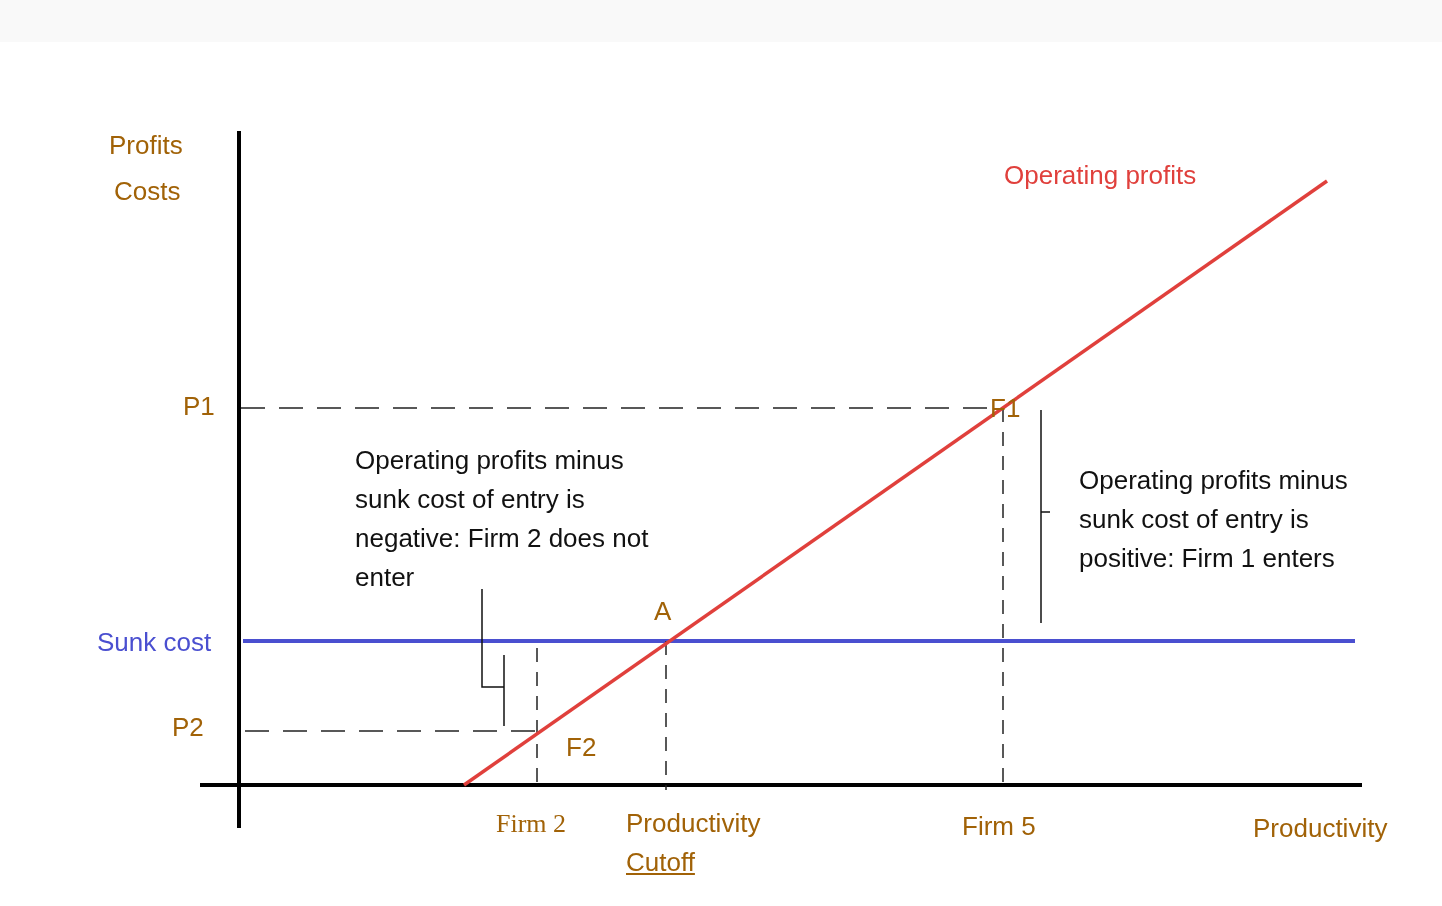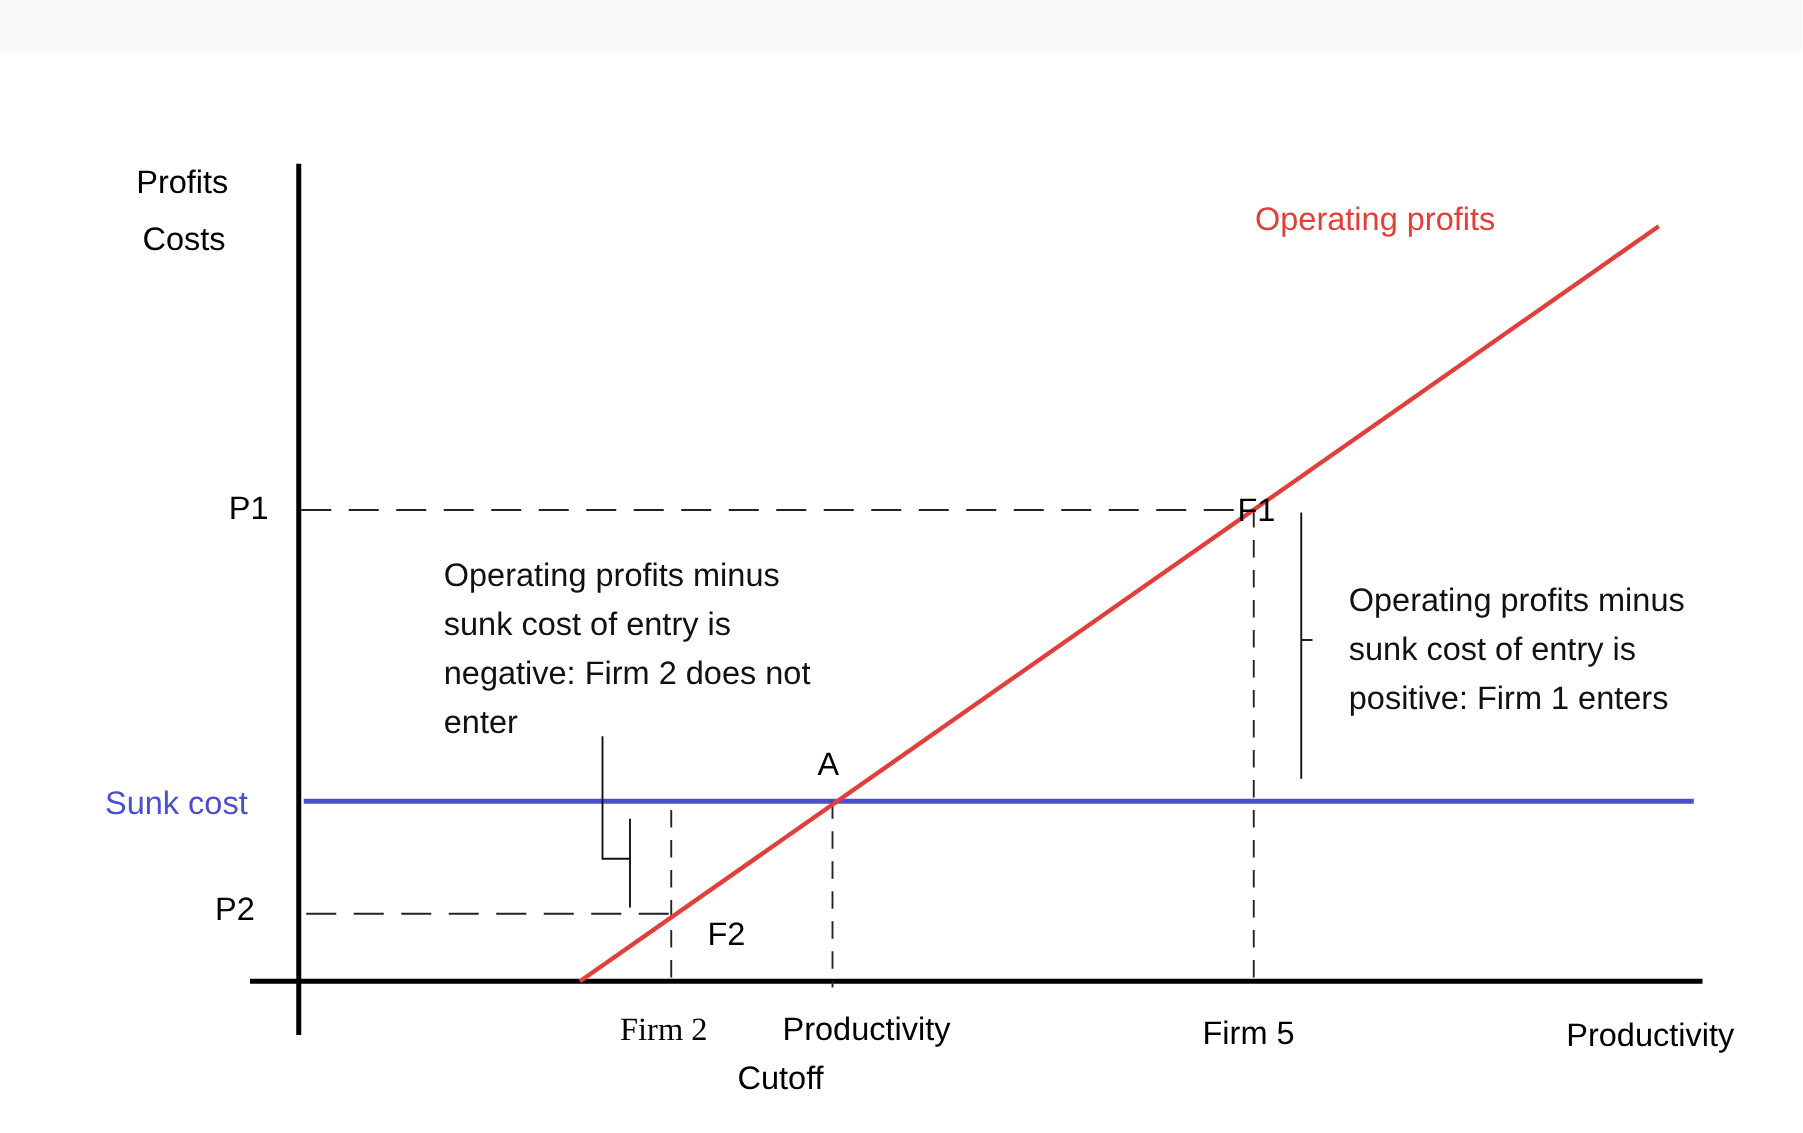--- a/index.html
+++ b/index.html
@@ -2,21 +2,21 @@
 <html><head>
 <meta charset="utf-8">
 <style>
   html, body { margin: 0; padding: 0; }
   body {
     width: 1442px; height: 906px; overflow: hidden; background: #ffffff;
     font-family: "Liberation Sans", "DejaVu Sans", sans-serif; position: relative;
   }
   .topbar { position: absolute; left: 0; top: 0; width: 1442px; height: 42px; background: #f9f9f9; }
   svg.fig { position: absolute; left: 0; top: 0; }
-  .lbl { position: absolute; font-size: 26px; color: #000000; line-height: 39px; white-space: nowrap; }
+  .lbl { position: absolute; font-size: 26px; color: #a16207; line-height: 39px; white-space: nowrap; }
   .para { position: absolute; font-size: 26px; color: #111; line-height: 39px; white-space: pre-line; }
   .red { color: #e0403c; }
   .blue { color: #4a4fd0; }
 </style>
 </head>
 <body>
 
 <div class="topbar"></div>
 
 <svg class="fig" width="1442" height="906">
@@ -40,34 +40,34 @@
   <line x1="504" y1="655" x2="504" y2="726" stroke="#111" stroke-width="1.5"></line>
 
   <line x1="1041" y1="410" x2="1041" y2="623" stroke="#111" stroke-width="1.5"></line>
   <line x1="1041" y1="512" x2="1050" y2="512" stroke="#111" stroke-width="1.5"></line>
 </svg>
 
 <div class="lbl" style="left:109px; top:126px;">Profits</div>
 <div class="lbl" style="left:114px; top:172px;">Costs</div>
 
 <div class="lbl" style="left:183px; top:387px;">P1</div>
-<div class="lbl blue" style="left:84px; top:623px;">Sunk cost</div>
+<div class="lbl blue" style="left:97px; top:623px;">Sunk cost</div>
 <div class="lbl" style="left:172px; top:708px;">P2</div>
 
 <div class="lbl red" style="left:1004px; top:156px;">Operating profits</div>
 
 <div class="lbl" style="left:990px; top:355px;margin-top:34px;">F1</div>
 <div class="lbl" style="left:654px; top:592px;">A</div>
 <div class="lbl" style="left:566px; top:728px;">F2</div>
 
 <div class="para" style="left:355px; top:441px;">Operating profits minus
 sunk cost of entry is
 negative: Firm 2 does not
 enter</div>
 <div class="para" style="left:1079px; top:461px;">Operating profits minus
 sunk cost of entry is
 positive: Firm 1 enters</div>
 
 <div class="lbl" style="left:496px; top:804px;font-family:Liberation Serif, serif;">Firm 2</div>
 <div class="lbl" style="left:626px; top:804px;">Productivity</div>
-<div class="lbl" style="left:590px; top:843px;">Cutoff</div>
+<div class="lbl" style="left:626px; top:843px;text-decoration:underline;">Cutoff</div>
 <div class="lbl" style="left:962px; top:807px;">Firm 5</div>
 <div class="lbl" style="left:1253px; top:809px;">Productivity</div>
 
 </body></html>

